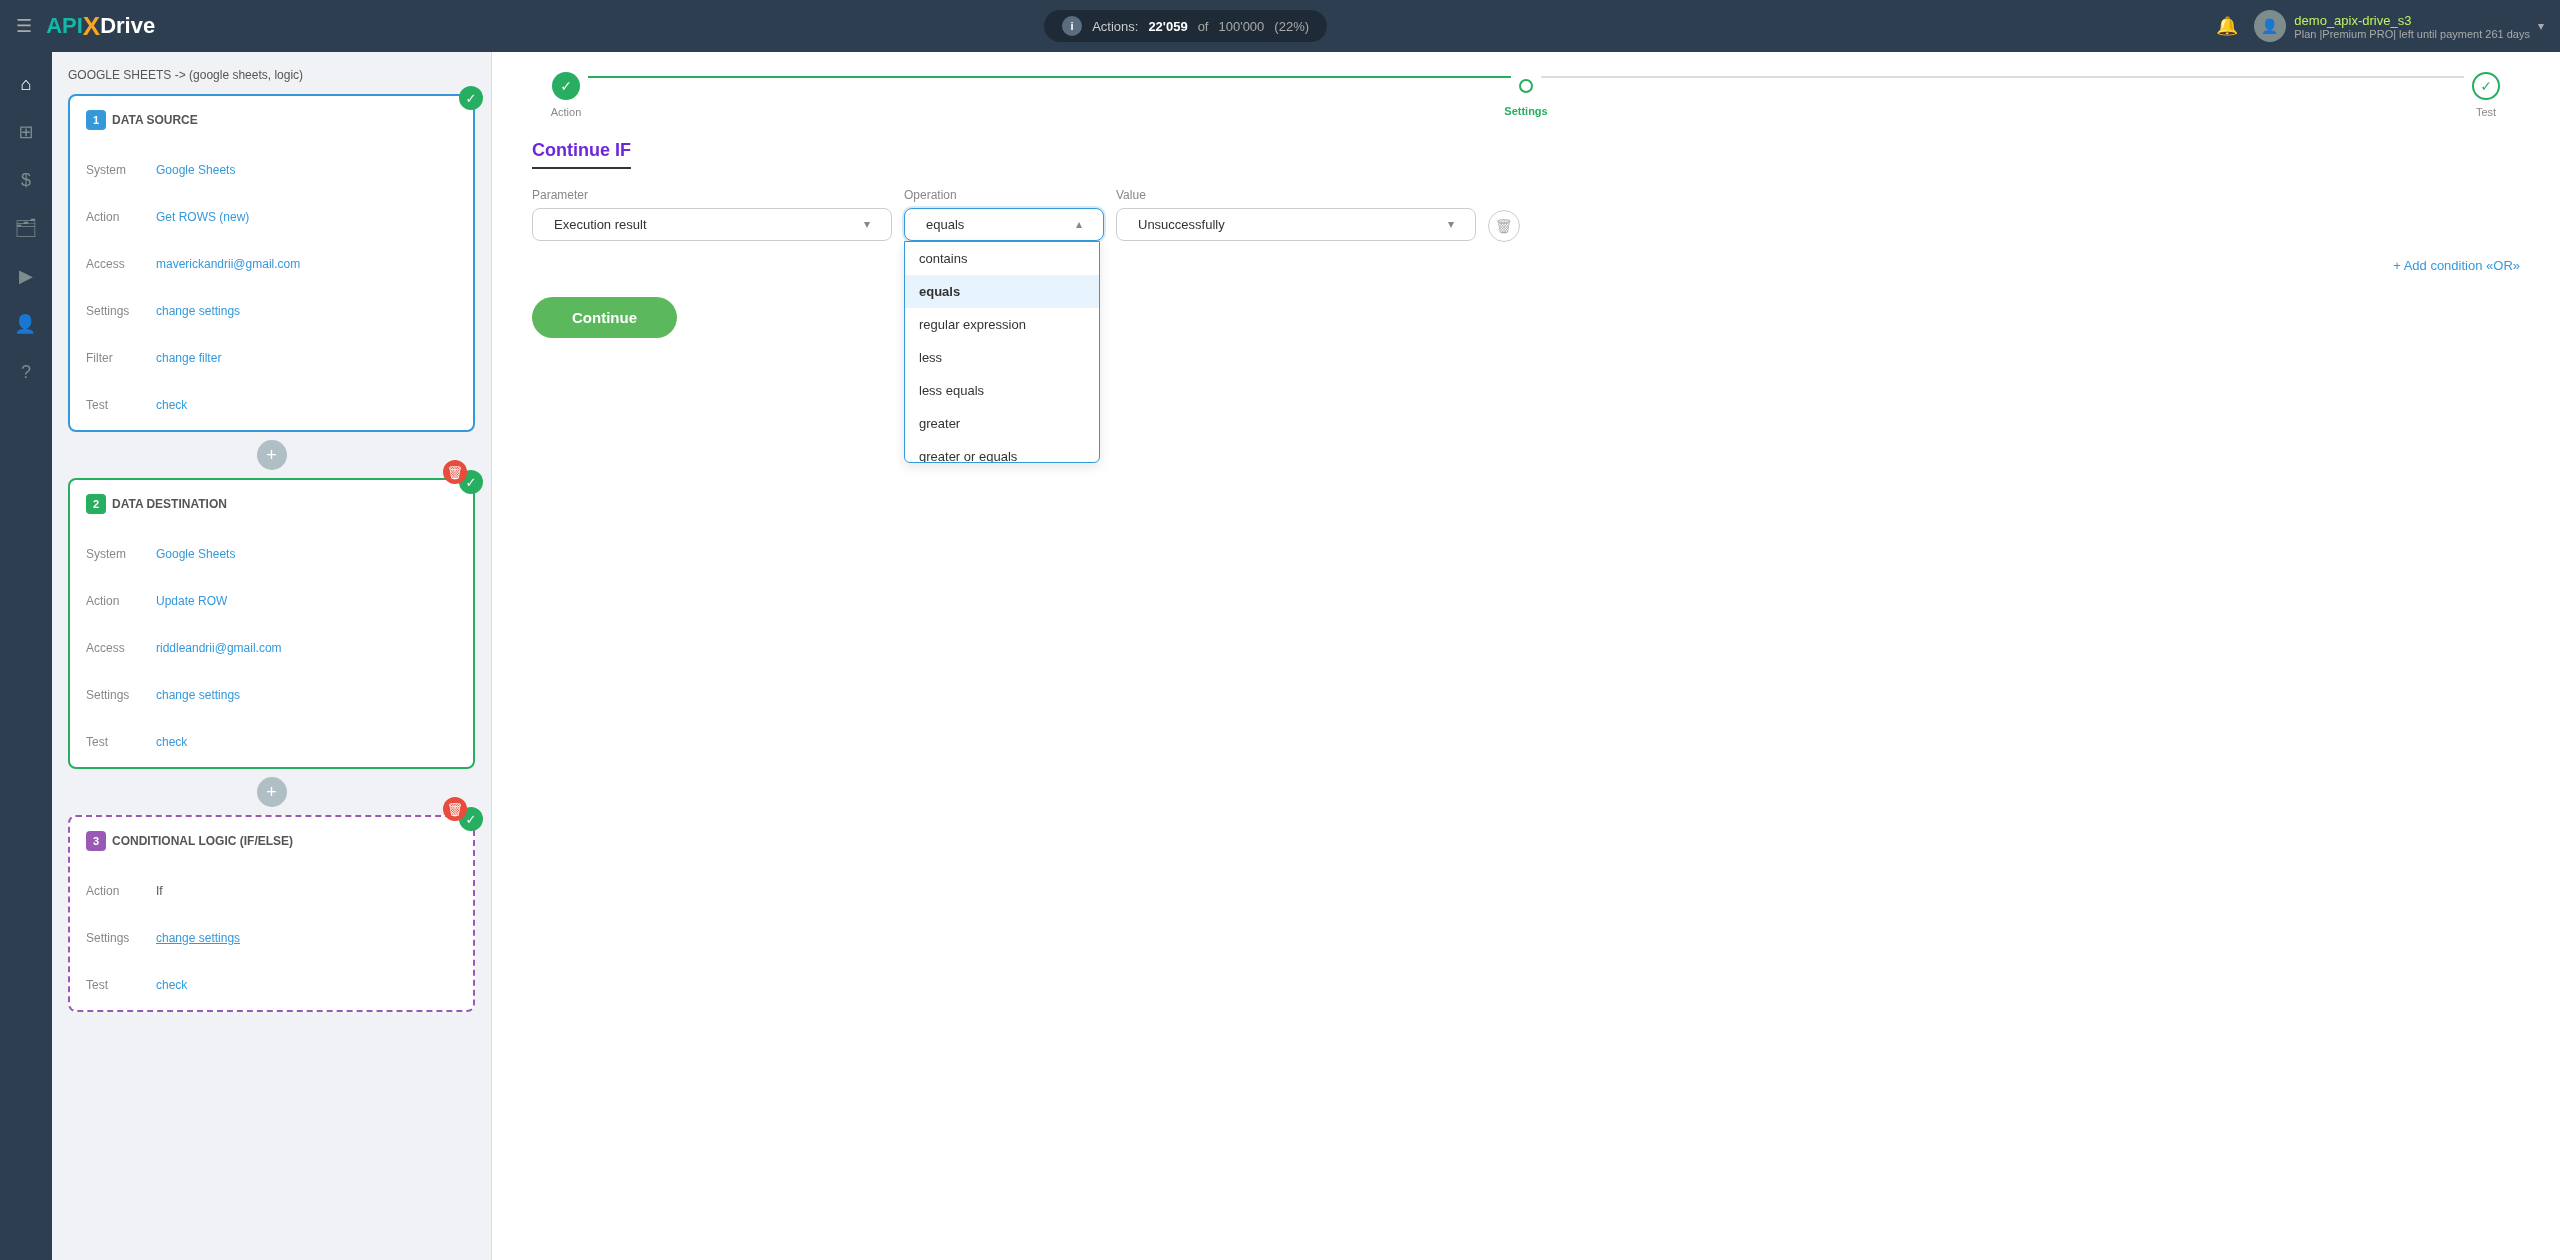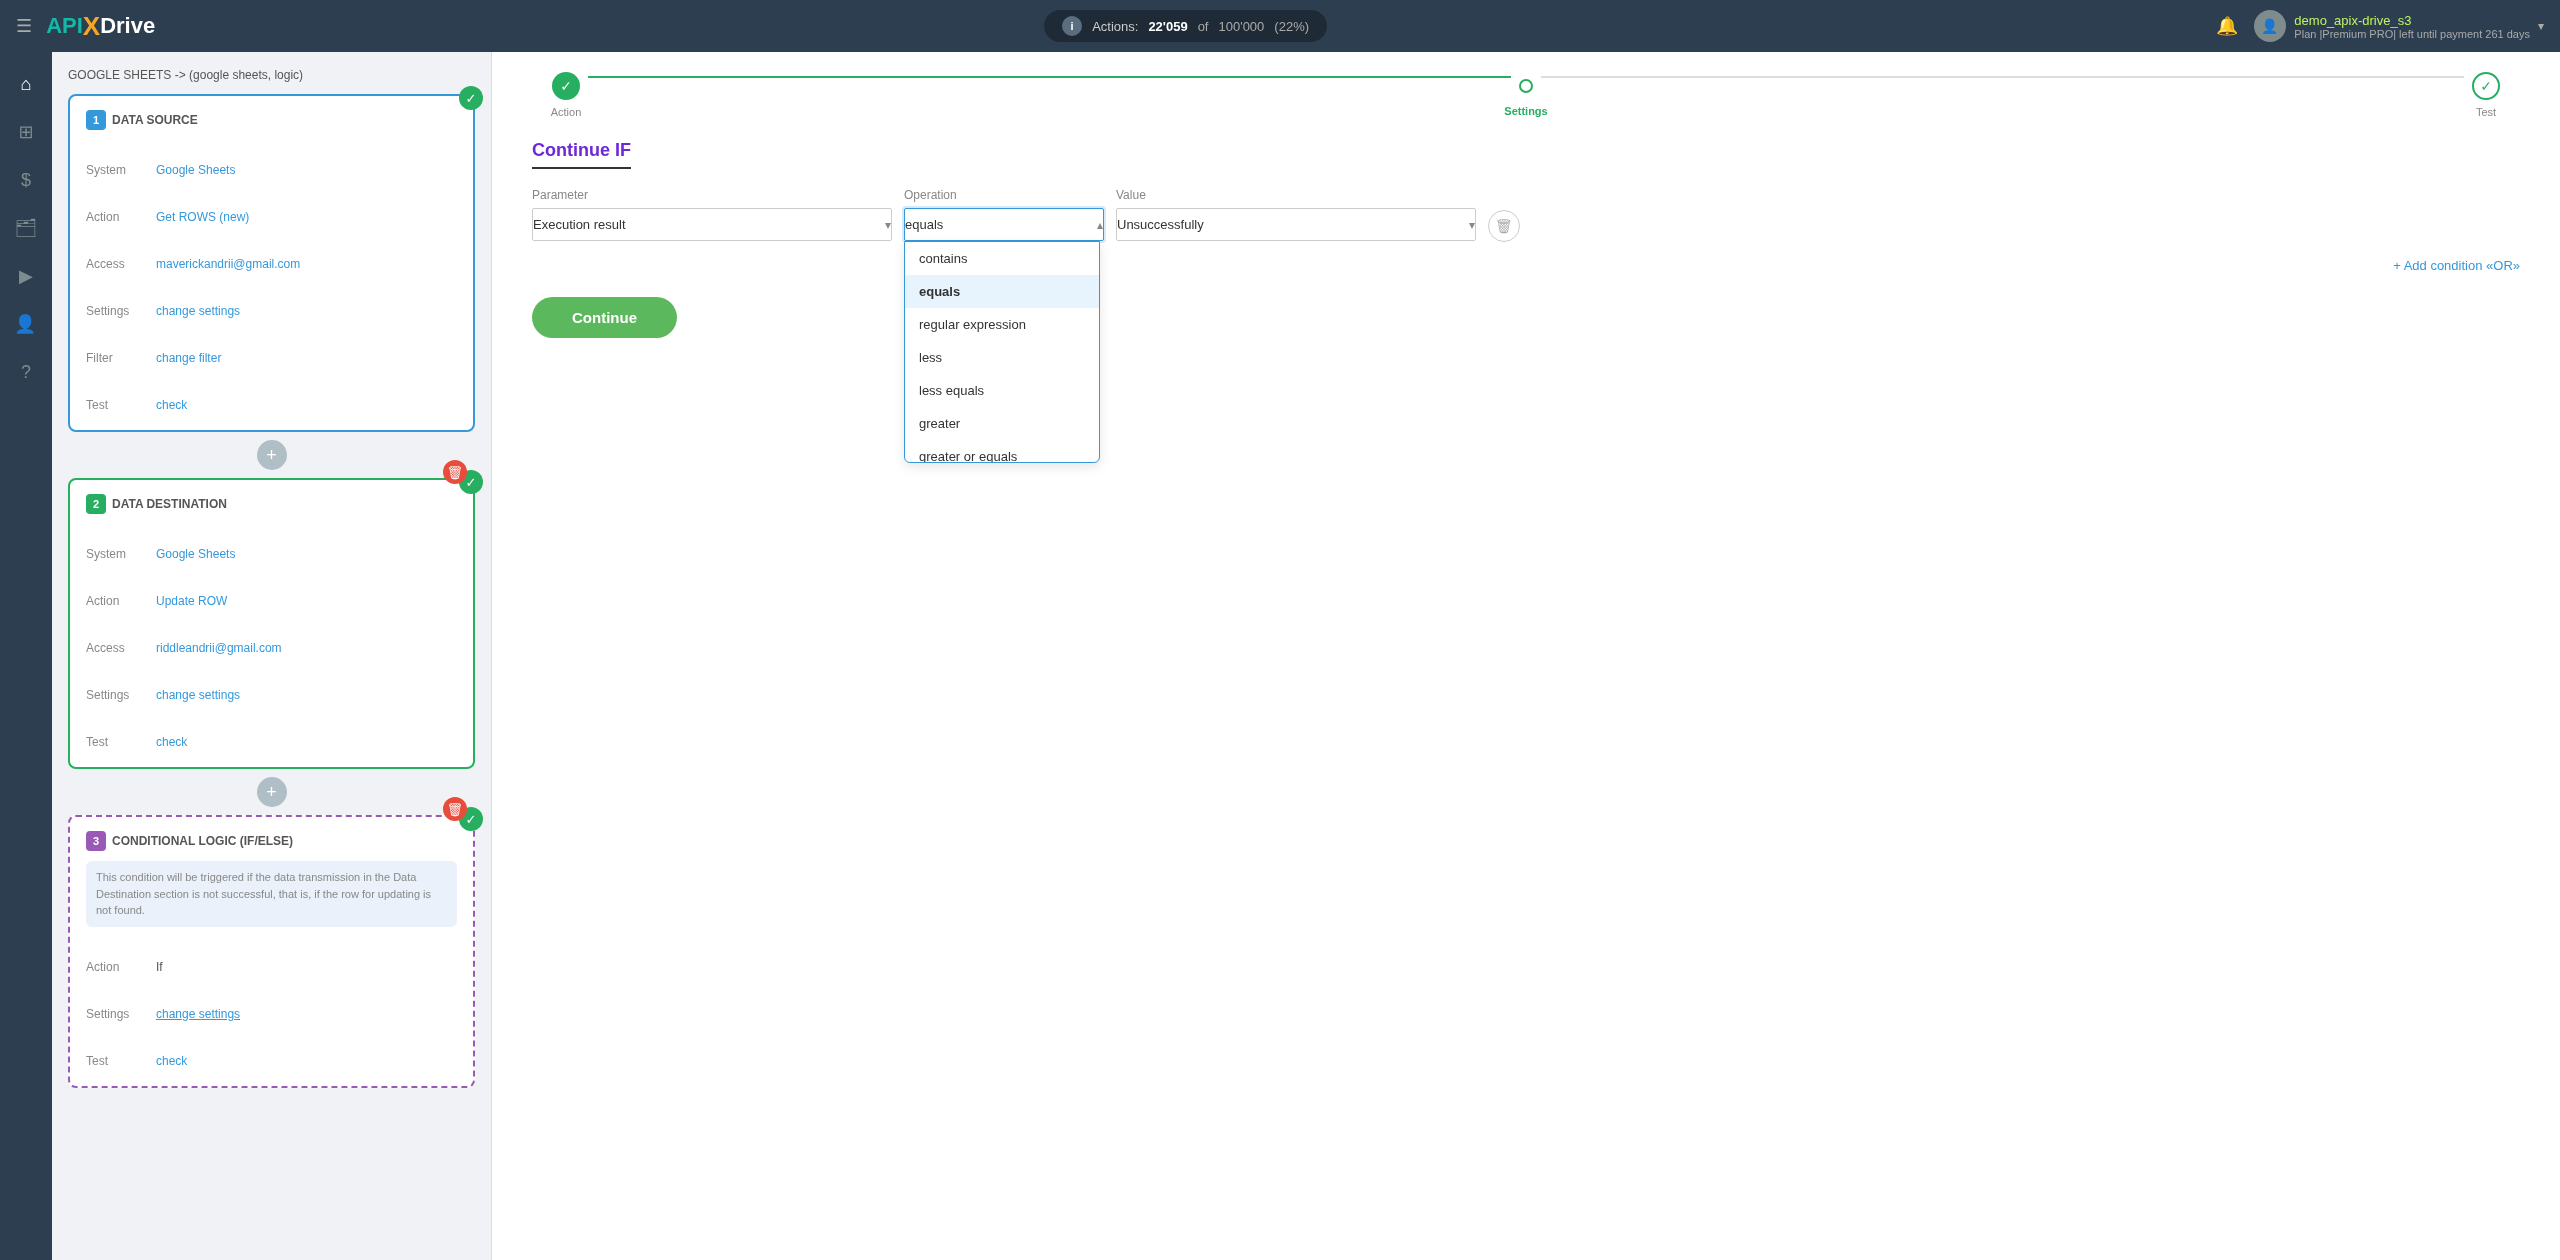--- a/index.html
+++ b/index.html
@@ -199,23 +199,23 @@
     .param-label, .op-label, .val-label {
       font-size: 12px; color: #888; margin-bottom: 6px;
     }
 
     .field-group { display: flex; flex-direction: column; }
     .field-group.param { width: 360px; }
     .field-group.op { width: 200px; position: relative; }
     .field-group.val { width: 360px; }
 
     .select-box {
-      border: 1px solid #ccc; border-radius: 2px;
-      padding: 8px 0;
-      display: flex; align-items: center; justify-content: space-between;
+      border: 1px solid #ccc; border-radius: 8px;
+      padding: 8px 21px;
+      display: flex; justify-content: space-between;
       cursor: pointer; background: #fff; font-size: 13px; color: #333;
       position: relative;
     }
     .select-box.open { border-color: #3498db; box-shadow: 0 0 0 2px rgba(52,152,219,0.2); }
 
     .chevron { font-size: 12px; color: #888; }
 
     
     .dropdown-menu {
       position: absolute;
@@ -382,21 +382,20 @@
 
     <div class="card purple-border">
       <div class="card-check" style="background:#27ae60;">✓</div>
       <div style="position:absolute;top:-10px;right:16px;">
         <div class="card-delete">🗑</div>
       </div>
       <div class="card-title">
         <span class="card-number purple">3</span>
         <span>CONDITIONAL LOGIC (IF/ELSE)</span>
       </div>
-      <div class="condition-text">This condition will be triggered if the data transmission in the Data Destination section is not successful, that is, if the row for updating is not found.</div>
       <div class="card-row">
         <span class="card-label">Action</span>
         <span class="card-value black">If</span>
       </div>
       <div class="card-row">
         <span class="card-label">Settings</span>
         <span class="card-value" style="text-decoration:underline;">change settings</span>
       </div>
       <div class="card-row">
         <span class="card-label">Test</span>

